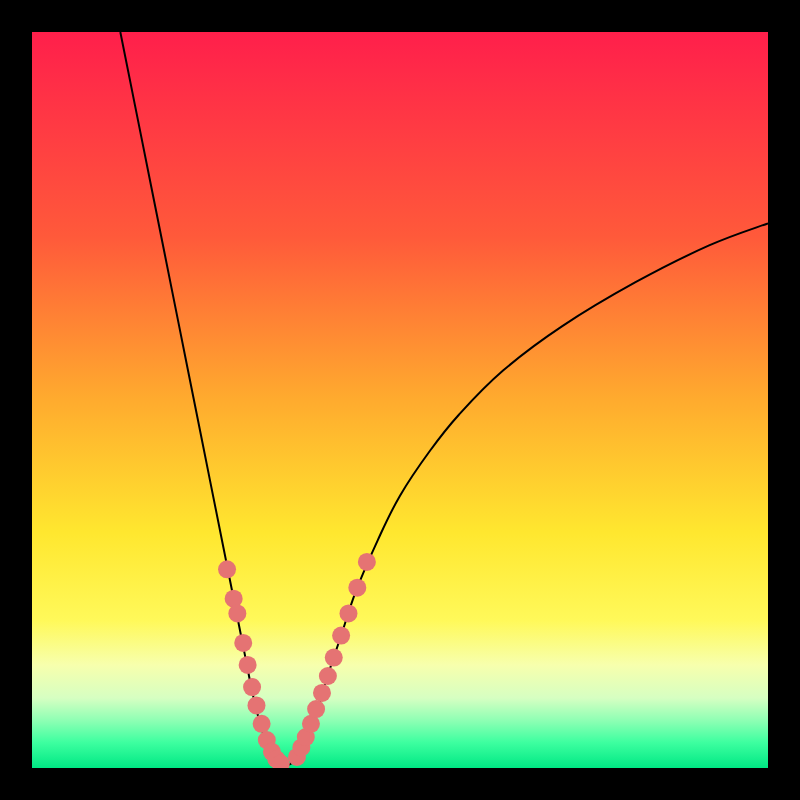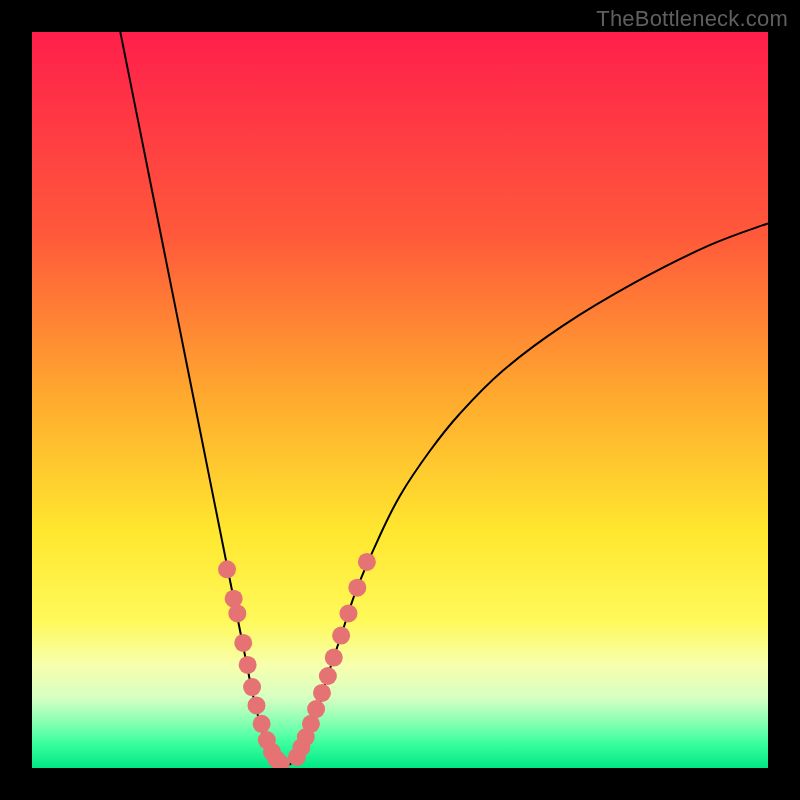--- a/index.html
+++ b/index.html
@@ -36,21 +36,20 @@
     color: #5f5f5f;
     letter-spacing: 0.2px;
     z-index: 20;
   }
   svg { display: block; }
 </style>
 </head>
 <body>
 
 <div class="frame">
-  <div class="watermark">TheBottleneck.com</div>
 
   <div class="plot">
     <svg id="chart-svg" width="736" height="736" viewBox="0 0 736 736" preserveAspectRatio="none">
       <defs>
         <linearGradient id="bg-grad" x1="0" y1="0" x2="0" y2="1">
             <stop offset="0%" stop-color="#ff1f4b"></stop>
             <stop offset="28.000000000000004%" stop-color="#ff5a3a"></stop>
             <stop offset="50%" stop-color="#ffab2e"></stop>
             <stop offset="68%" stop-color="#ffe72f"></stop>
             <stop offset="80%" stop-color="#fff95a"></stop>

